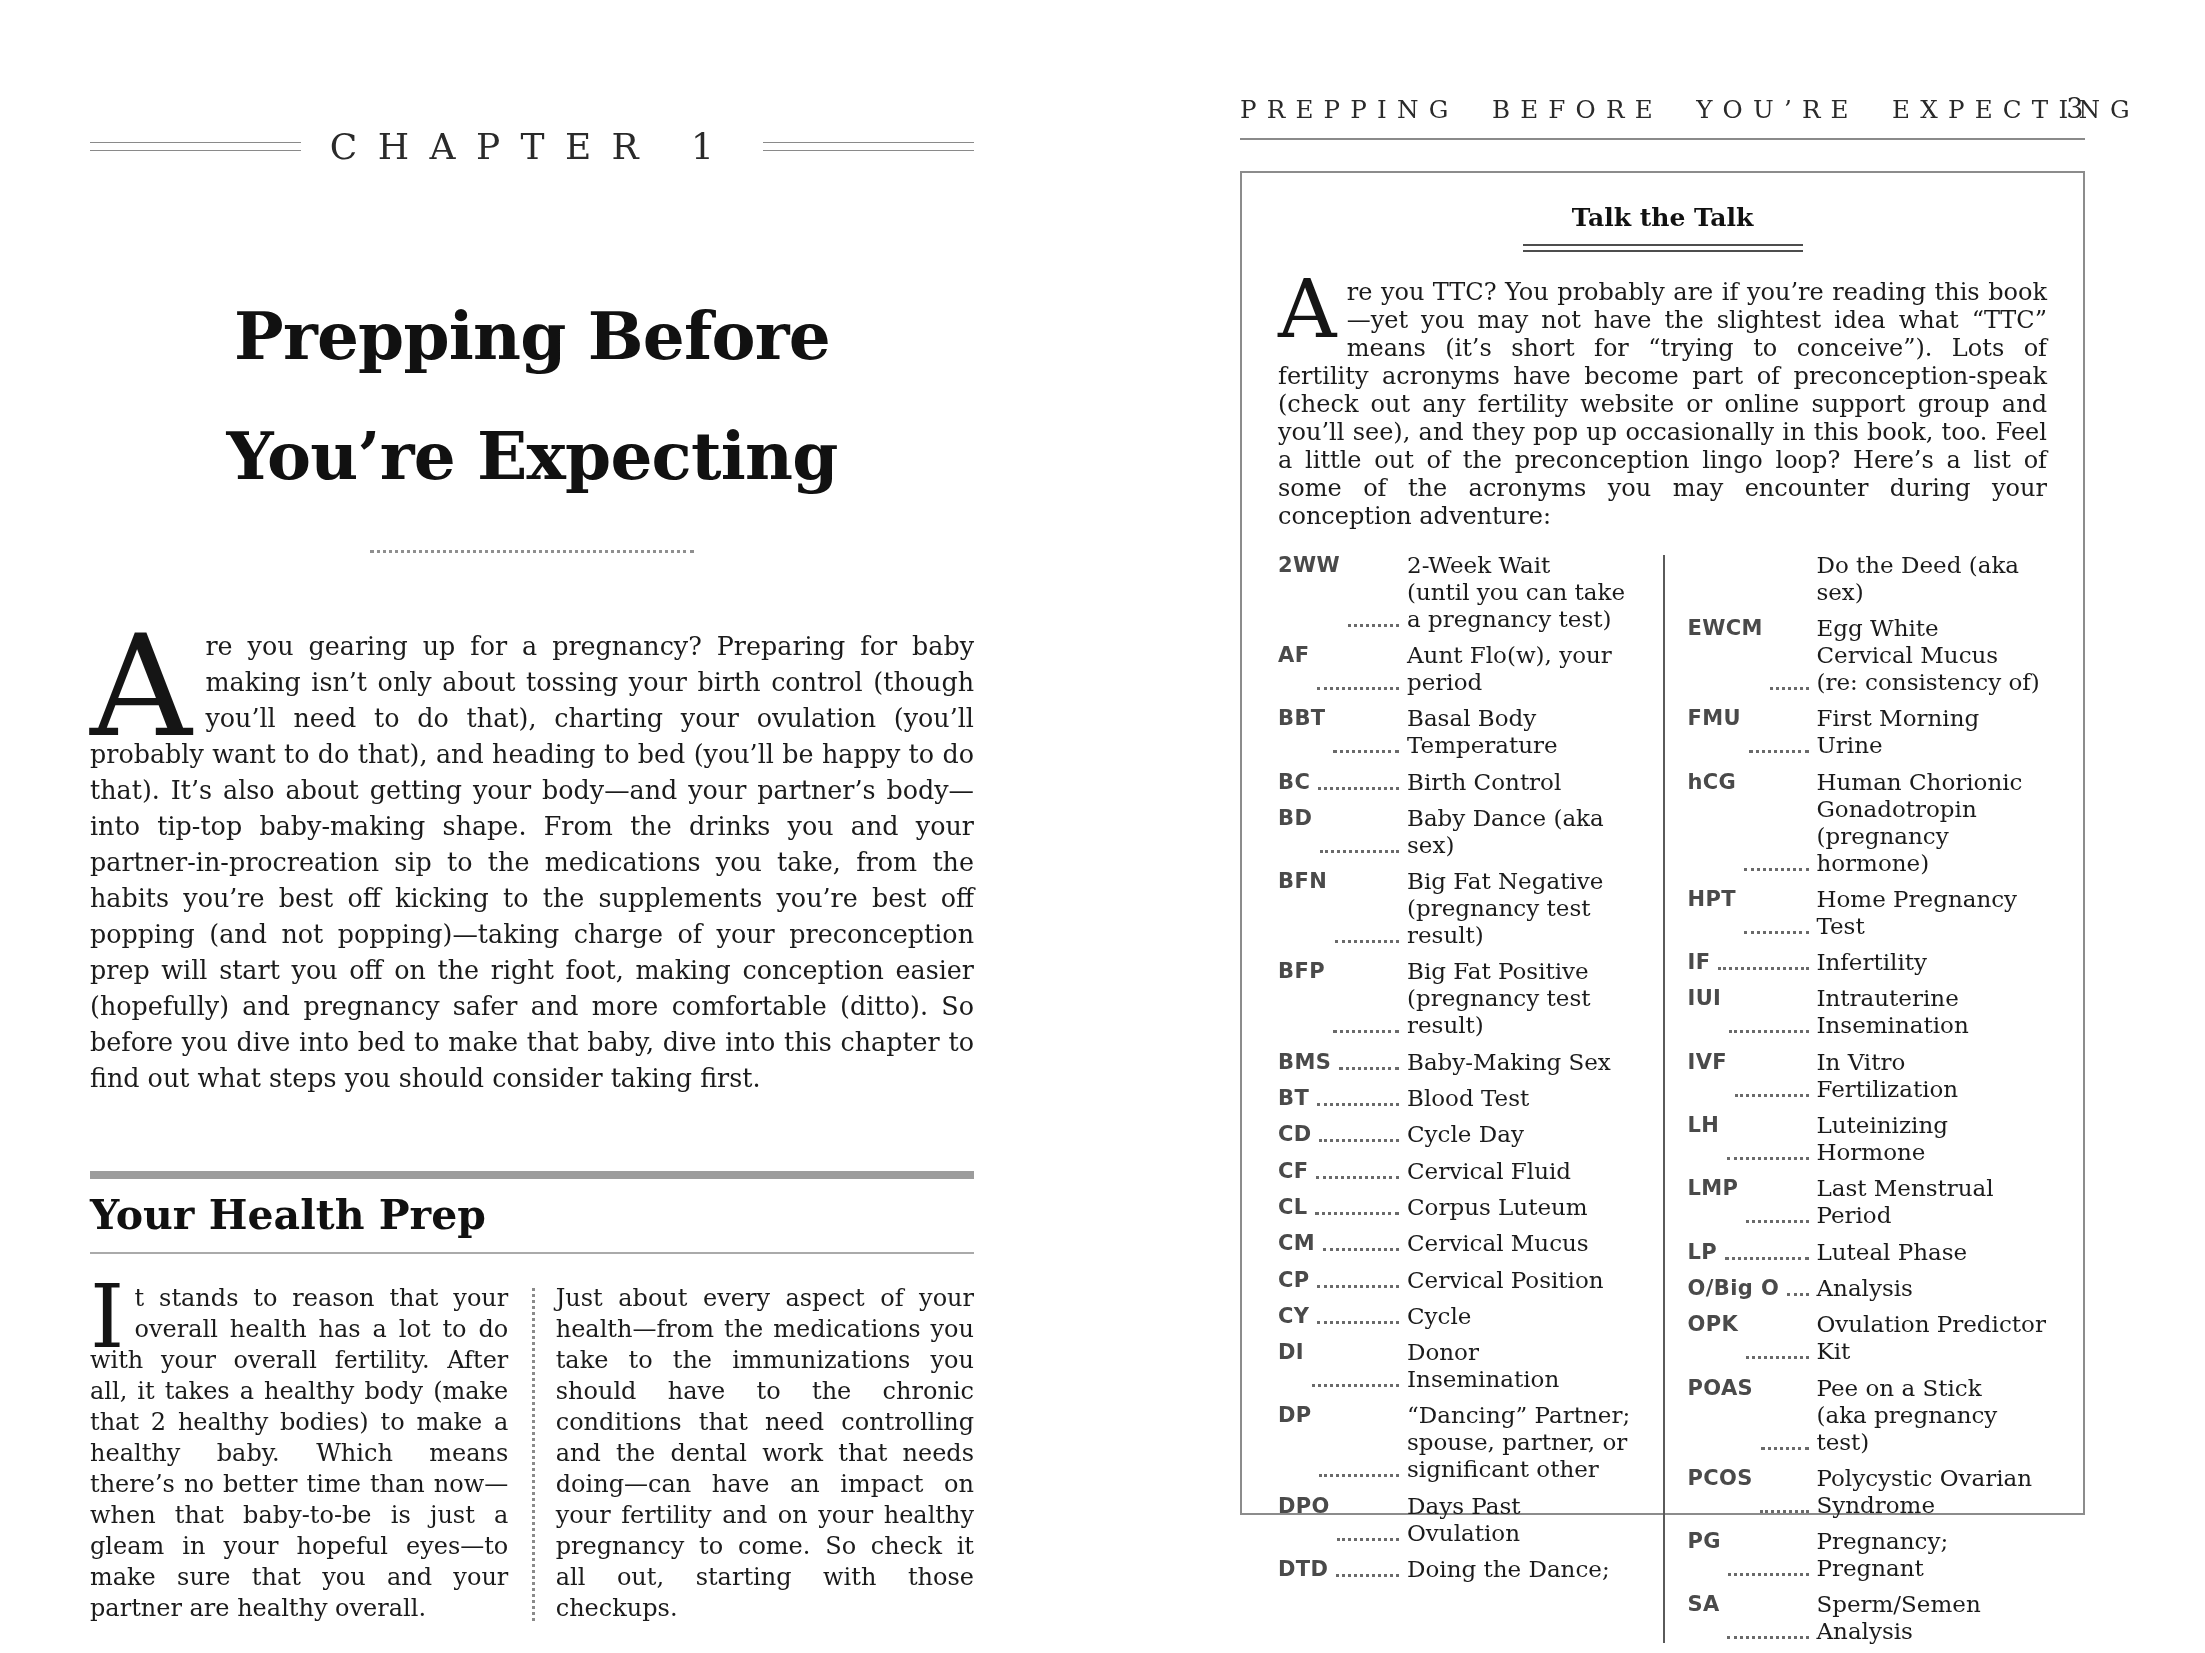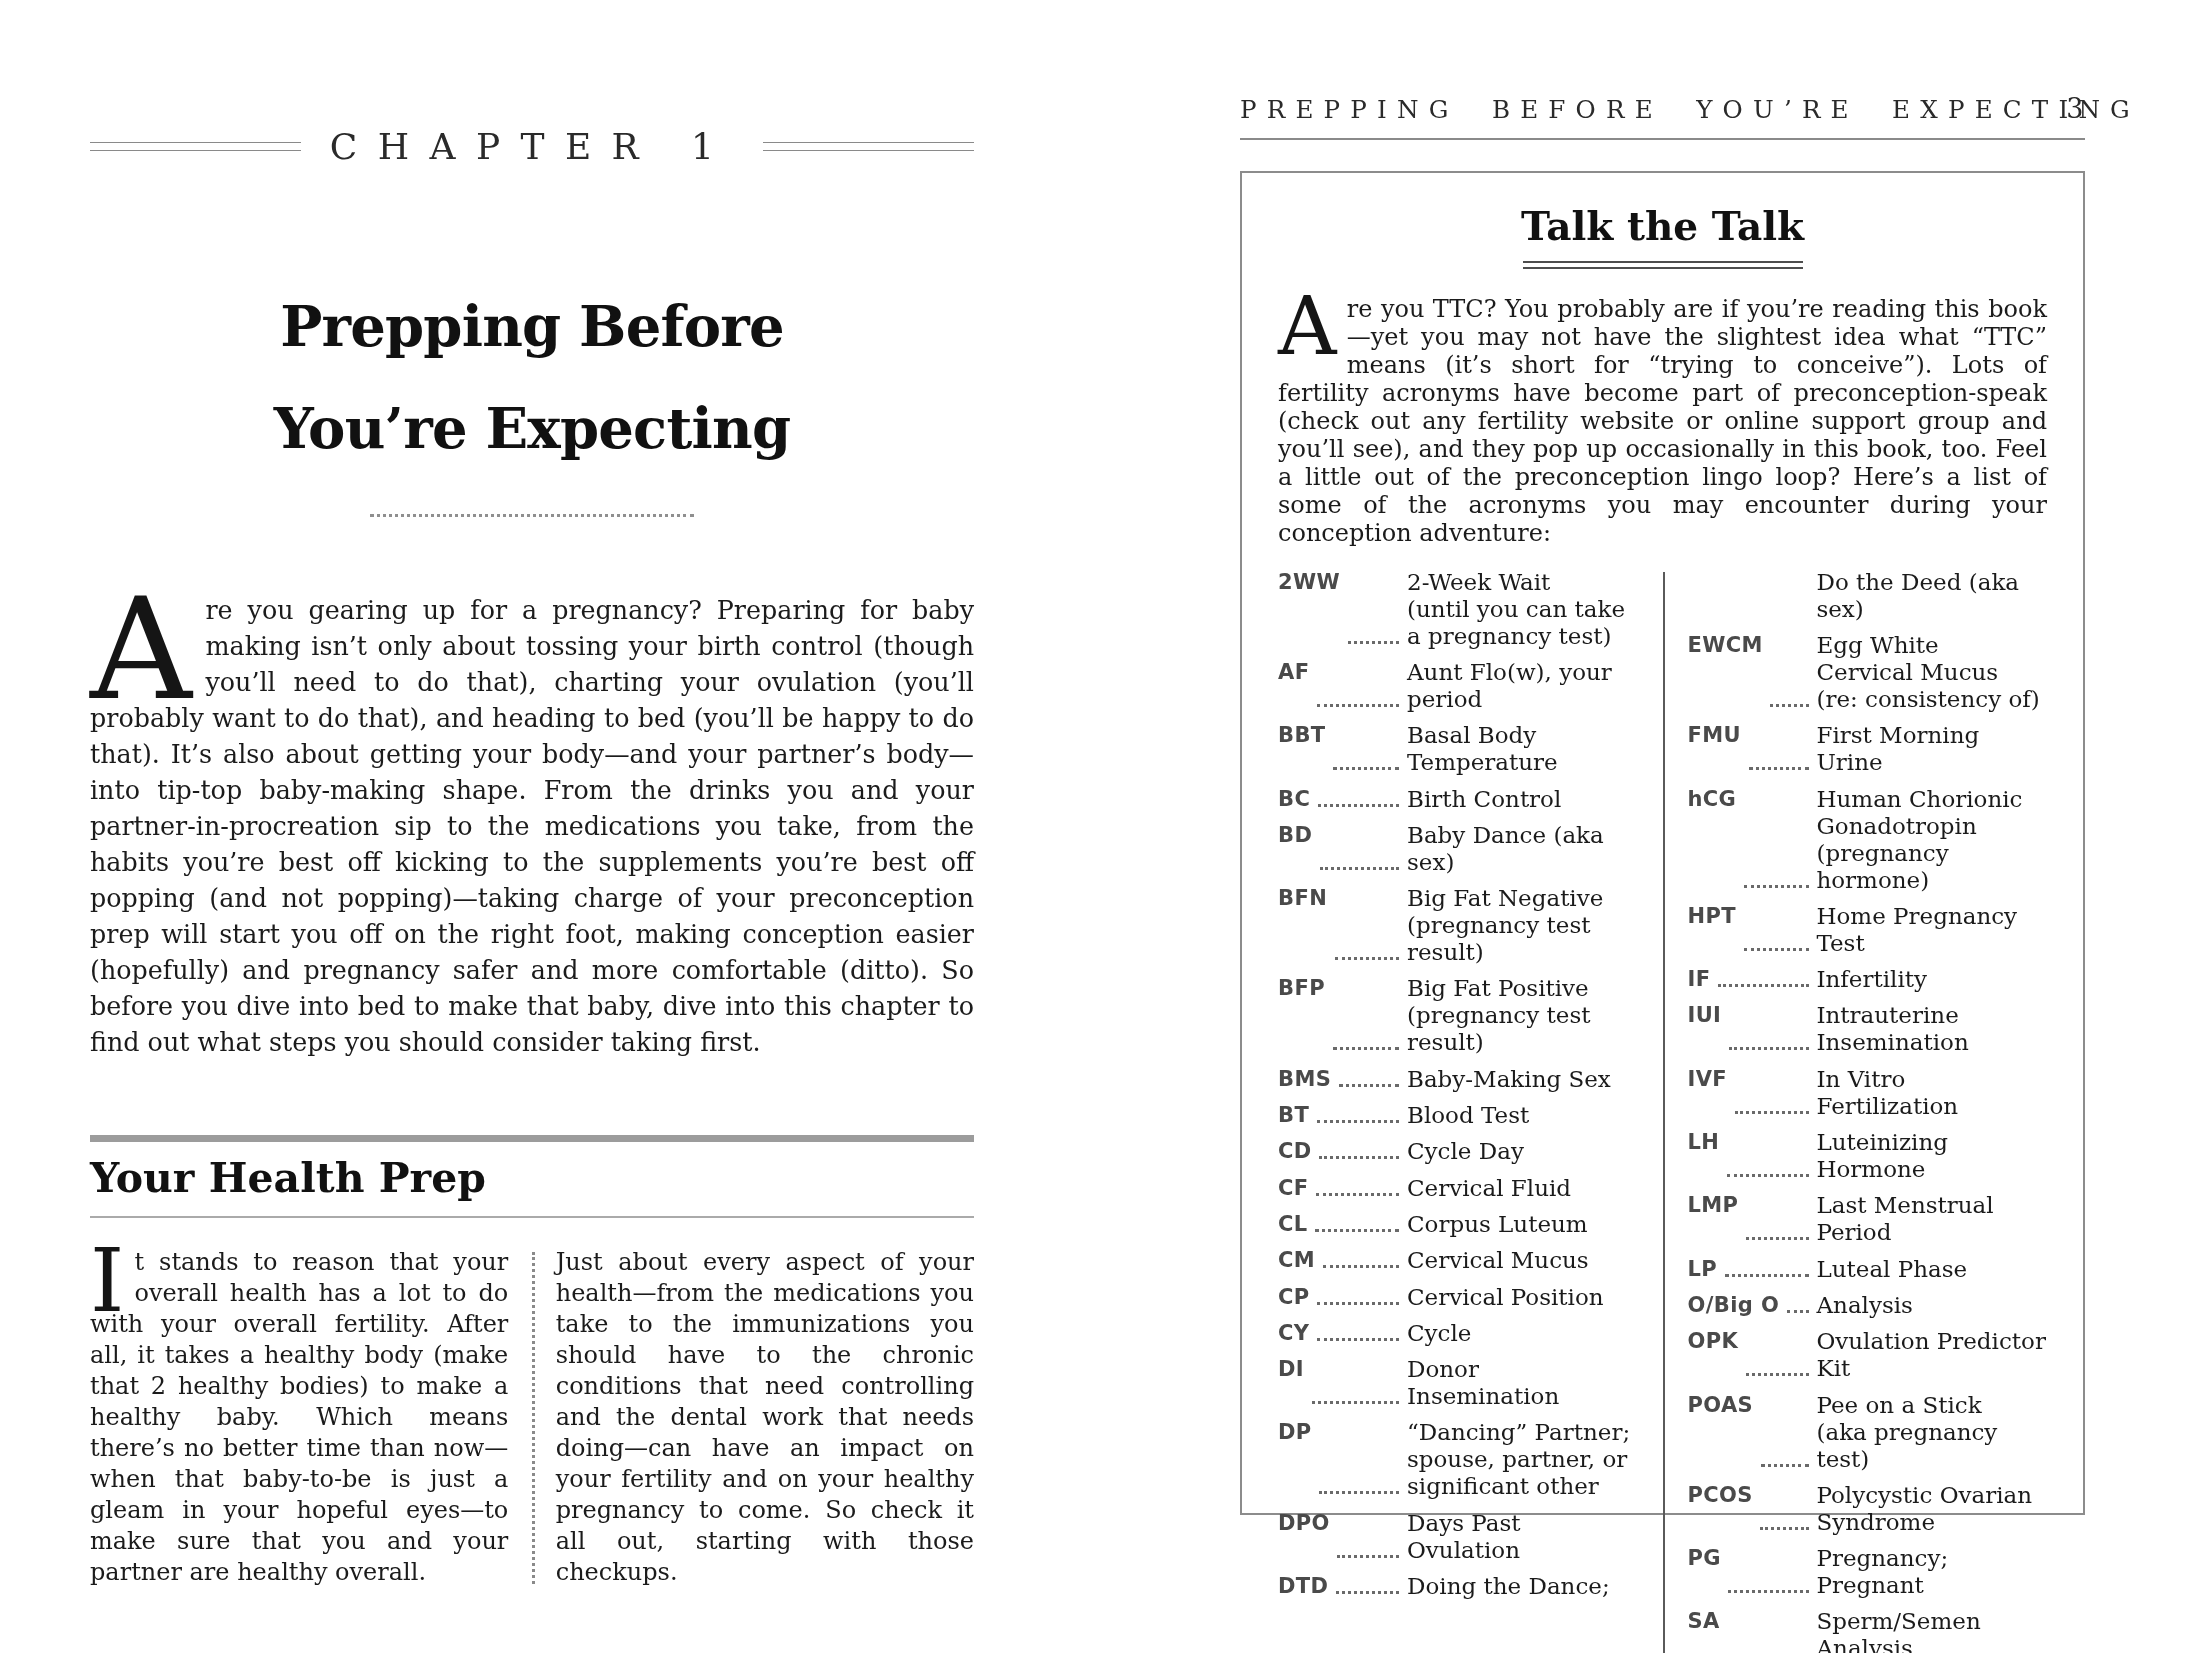--- a/index.html
+++ b/index.html
@@ -14,21 +14,21 @@
   
   .page-left{position:absolute;left:90px;top:0;width:884px;}
   .chapter-row{margin-top:126px;display:flex;align-items:center;}
   .dbl-line{flex:1;height:7.6px;border-top:1.7px solid #8a8a8a;border-bottom:1.7px solid #8a8a8a;}
   .chapter-label{
     font-size:36px;letter-spacing:20.4px;padding:0 29px;color:#2a2a2a;
     white-space:nowrap;
   }
   .chapter-title{
     margin:109px 0 0 0;text-align:center;font-weight:bold;
-    font-size:56px;line-height:1.82;letter-spacing:-0.8px;color:#111;
+    font-size:66px;line-height:1.82;letter-spacing:-0.8px;color:#111;
   }
   .chapter-title .title-line{display:block;}
   .dotted-sep{
     width:324px;margin:34px auto 0;height:0;
     border-top:3.4px dotted #8f8f8f;
   }
   .intro{
     margin:75px 0 0 0;font-size:25.4px;line-height:36px;text-align:justify;
   }
   .dropcap{float:left;font-weight:normal;color:#151515;}
@@ -45,21 +45,21 @@
   .page-right{position:absolute;left:1240px;top:0;width:845px;}
   .running-head{position:relative;margin-top:95px;text-align:center;}
   .rh-text{font-size:24.6px;letter-spacing:10.2px;word-spacing:15.3px;color:#2a2a2a;white-space:nowrap;}
   .rh-page{position:absolute;right:1.7px;top:-1.7px;font-size:27px;color:#2a2a2a;}
   .head-rule{margin-top:13.6px;height:2.5px;background:#8a8a8a;}
   .talk-box{
     margin-top:30.5px;height:1344px;box-sizing:border-box;
     border:2.5px solid #8c8c8c;background:#ffffff;
     padding:30.5px 36px 25.4px 36px;
   }
-  .box-title{margin:0;text-align:center;font-size:39px;font-weight:bold;color:#111;}
+  .box-title{margin:0;text-align:center;font-size:25px;font-weight:bold;color:#111;}
   .box-title-underline{
     width:280px;margin:12px auto 25.4px;height:4.2px;
     border-top:2.5px solid #4d4d4d;border-bottom:2.5px solid #4d4d4d;
   }
   .box-intro{margin:0;font-size:24px;line-height:28px;text-align:justify;}
   .acro-cols{display:flex;margin-top:22px;}
   .acro-col{flex:1;min-width:0;}
   .acro-divider{width:2.5px;background:#5a5a5a;margin:3.4px 22px 12px 25.4px;align-self:stretch;}
   .acro-row{display:flex;margin-bottom:9.3px;font-size:23px;line-height:27px;}
   .acro-term-cell{flex:0 0 129px;display:flex;min-width:0;}

